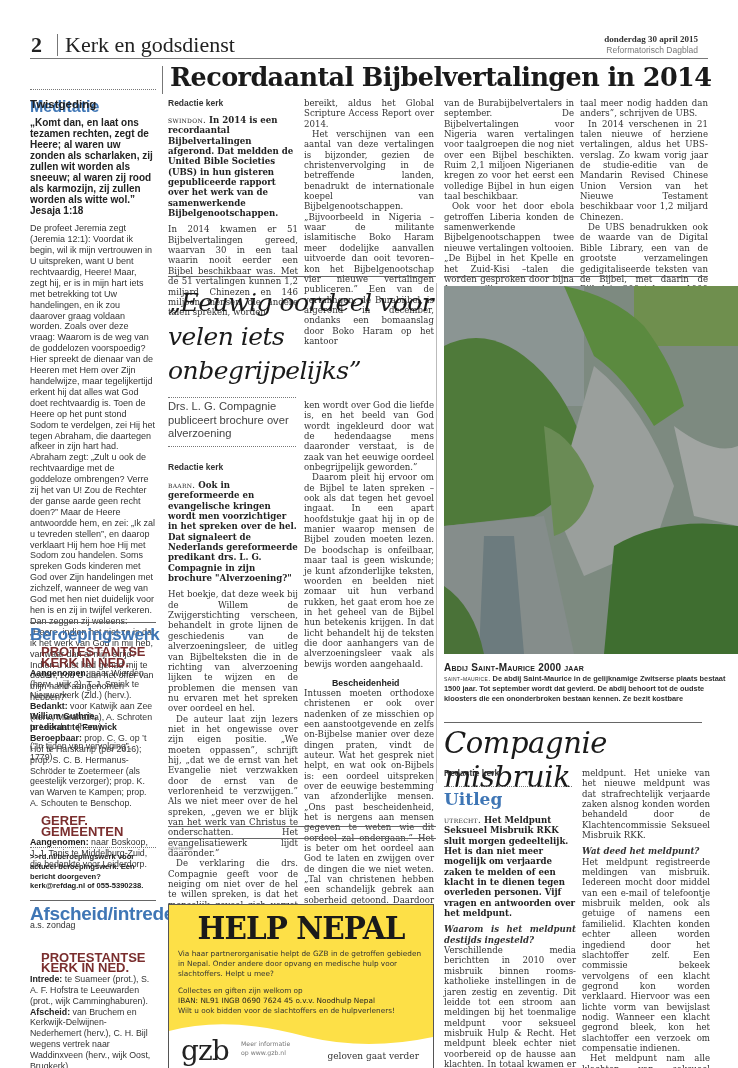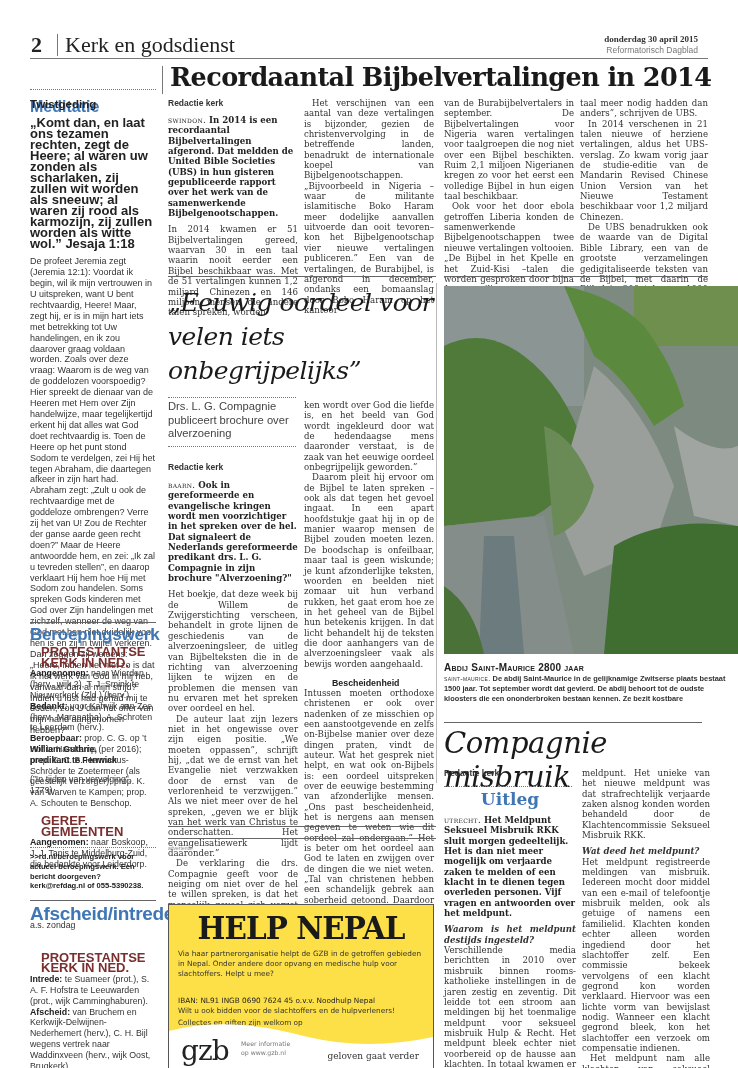--- a/index.html
+++ b/index.html
@@ -75,21 +75,21 @@
 <div class="abs date-line">donderdag 30 april 2015</div>
 <div class="abs paper-name">Reformatorisch Dagblad</div>
 <div class="abs header-rule"></div>
 
 <div class="abs blue-head meditatie-head">Meditatie</div>
 <div class="abs dotted" style="left:30px; top:89px; width:126px;"></div>
 <div class="abs col-divider"></div>
 
 <div class="abs leftcol" style="top:99px;">
   <div style="font-family:'Liberation Sans',sans-serif; font-weight:bold; font-size:11.5px; color:#222; margin-bottom:7px;">Twistgeding</div>
-  <div class="bold" style="font-size:13px; line-height:11px; margin-bottom:7px;">„Komt dan, en laat ons tezamen rechten, zegt de Heere; al waren uw zonden als scharlaken, zij zullen wit worden als sneeuw; al waren zij rood als karmozijn, zij zullen worden als witte wol.” Jesaja 1:18</div>
+  <div class="bold" style="font-size:10px; line-height:11px; margin-bottom:7px;">„Komt dan, en laat ons tezamen rechten, zegt de Heere; al waren uw zonden als scharlaken, zij zullen wit worden als sneeuw; al waren zij rood als karmozijn, zij zullen worden als witte wol.” Jesaja 1:18</div>
   <div style="font-size:9px; line-height:10.9px;">De profeet Jeremia zegt (Jeremia 12:1): Voordat ik begin, wil ik mijn vertrouwen in U uitspreken, want U bent rechtvaardig, Heere! Maar, zegt hij, er is in mijn hart iets met betrekking tot Uw handelingen, en ik zou daarover graag voldaan worden. Zoals over deze vraag: Waarom is de weg van de goddelozen voorspoedig? Hier spreekt de dienaar van de Heeren met Hem over Zijn handelwijze, maar tegelijkertijd erkent hij dat alles wat God doet rechtvaardig is. Toen de Heere op het punt stond Sodom te verdelgen, zei Hij het tegen Abraham, die daartegen afkeer in zijn hart had. Abraham zegt: „Zult u ook de rechtvaardige met de goddeloze ombrengen? Verre zij het van U! Zou de Rechter der ganse aarde geen recht doen?” Maar de Heere antwoordde hem, en zei: „Ik zal u tevreden stellen”, en daarop verklaart Hij hem hoe Hij met Sodom zou handelen. Soms spreken Gods kinderen met God over Zijn handelingen met zichzelf, wanneer de weg van God met hen niet duidelijk voor hen is en zij in twijfel verkeren. Dan zeggen zij weleens: „Heere, indien het niet zo is dat ik het werk van God in mij heb, vanwaar dan al mijn strijd? Indien u lust had gehad mij te doden, zou U dan het offer van mijn hand aangenomen hebben?”</div>
   <div class="bold" style="margin-top:8px; font-size:8.8px;">William Guthrie,</div>
   <div class="bold" style="font-size:8.8px;">predikant te Fenwick</div>
   <div style="margin-top:7px; font-size:8.8px;">(”In tijden van vervolging”, 1779)</div>
 </div>
 
 <div class="abs solid-rule" style="left:30px; top:622px; width:126px;"></div>
 
 <div class="abs leftcol" style="top:630px; font-size:8.8px; line-height:10.8px;">
   <div class="big-blue" style="margin-bottom:6px;">Beroepingswerk</div>
@@ -114,20 +114,21 @@
 </div>
 
 <div class="abs main-headline">Recordaantal Bijbelvertalingen in 2014</div>
 
 <div class="abs" style="left:168px; top:98px; width:130px;">
   <div class="byline" style="margin-bottom:7px;">Redactie kerk</div>
   <div class="leadtext" style="margin-bottom:6px;"><span class="smallcaps">swindon.</span><span> In 2014 is een recordaantal Bijbelvertalingen afgerond. Dat meldden de United Bible Societies (UBS) in hun gisteren gepubliceerde rapport over het werk van de samenwerkende Bijbelgenootschappen.</span></div>
   <div class="bodytext">In 2014 kwamen er 51 Bijbelvertalingen gereed, waarvan 30 in een taal waarin nooit eerder een Bijbel beschikbaar was. Met de 51 vertalingen kunnen 1,2 miljard Chinezen en 146 miljoen mensen die andere talen spreken, worden</div>
 </div>
 <div class="abs" style="left:304px; top:98px; width:130px;">
+  <div class="bodytext">bereikt, aldus het Global Scripture Access Report over 2014.</div>
   <div class="bodytext indent">Het verschijnen van een aantal van deze vertalingen is bijzonder, gezien de christenvervolging in de betreffende landen, benadrukt de internationale koepel van Bijbelgenootschappen. „Bijvoorbeeld in Nigeria –waar de militante islamitische Boko Haram meer dodelijke aanvallen uitvoerde dan ooit tevoren– kon het Bijbelgenootschap vier nieuwe vertalingen publiceren.” Een van de vertalingen, de Burabijbel, is afgerond in december, ondanks een bomaanslag door Boko Haram op het kantoor</div>
 </div>
 <div class="abs" style="left:444px; top:98px; width:130px;">
   <div class="bodytext">van de Burabijbelvertalers in september. De Bijbelvertalingen voor Nigeria waren vertalingen voor taalgroepen die nog niet over een Bijbel beschikten. Ruim 2,1 miljoen Nigerianen kregen zo voor het eerst een volledige Bijbel in hun eigen taal beschikbaar.</div>
   <div class="bodytext indent">Ook voor het door ebola getroffen Liberia konden de samenwerkende Bijbelgenootschappen twee nieuwe vertalingen voltooien. „De Bijbel in het Kpelle en het Zuid-Kisi –talen die worden gesproken door bijna 1 miljoen mensen– arriveerden op een moment dat de mensen Gods Woord in hun eigen</div>
 </div>
 <div class="abs" style="left:580px; top:98px; width:128px;">
   <div class="bodytext">taal meer nodig hadden dan anders”, schrijven de UBS.</div>
   <div class="bodytext indent">In 2014 verschenen in 21 talen nieuwe of herziene vertalingen, aldus het UBS-verslag. Zo kwam vorig jaar de studie-editie van de Mandarin Revised Chinese Union Version van het Nieuwe Testament beschikbaar voor 1,2 miljard Chinezen.</div>
   <div class="bodytext indent">De UBS benadrukken ook de waarde van de Digital Bible Library, een van de grootste verzamelingen gedigitaliseerde teksten van de Bijbel, met daarin de Bijbel in 200 talen en 1000 Bijbelgedeelten in 816 talen.</div>
@@ -169,46 +170,46 @@
     <path d="M120 0 Q170 10 200 40 Q230 80 240 120 L210 140 Q180 90 150 70 Z" fill="#5b8a3f"></path>
     <path d="M150 80 Q200 120 230 200 L210 260 L140 290 L110 220 Z" fill="#9a9f9c"></path>
     <path d="M0 240 L100 230 L130 368 L0 368 Z" fill="#858d8b"></path>
     <path d="M40 250 L70 250 L80 368 L35 368 Z" fill="#6c7b7e"></path>
     <path d="M170 260 Q220 230 294 240 L294 368 L160 368 Z" fill="#3f6e30"></path>
     <path d="M230 140 Q270 170 294 160 L294 240 L250 230 Z" fill="#a1a5a2"></path>
     <path d="M100 140 Q130 150 150 200 Q140 240 110 250 Z" fill="#6a8b55"></path>
     <path d="M0 300 Q30 320 40 368 L0 368 Z" fill="#4a7238"></path>
   </svg>
 </div>
-<div class="abs caption-title">Abdij Saint-Maurice 2800 jaar</div>
+<div class="abs caption-title">Abdij Saint-Maurice 2000 jaar</div>
 <div class="abs caption-text"><span class="smallcaps">saint-maurice.</span><span> De abdij Saint-Maurice in de gelijknamige Zwitserse plaats bestaat 1500 jaar. Tot september wordt dat gevierd. De abdij behoort tot de oudste kloosters die een ononderbroken bestaan kennen. Ze bezit kostbare</span></div>
 <div class="abs rule-right"></div>
 
 <div class="abs meldpunt-head">Compagnie misbruik</div>
 
 <div class="abs" style="left:444px; top:768px; width:132px;">
   <div class="byline" style="margin-bottom:8px;">Redactie kerk</div>
   <div class="dotted" style="width:128px; margin-bottom:2px;"></div>
-  <div class="uitleg" style="margin-bottom:6px;text-align:center;">Uitleg</div>
+  <div class="uitleg" style="margin-bottom:6px;">Uitleg</div>
   <div class="leadtext" style="margin-bottom:6px;"><span class="smallcaps">utrecht.</span><span> Het Meldpunt Seksueel Misbruik RKK sluit morgen gedeeltelijk. Het is dan niet meer mogelijk om verjaarde zaken te melden of een klacht in te dienen tegen overleden personen. Vijf vragen en antwoorden over het meldpunt.</span></div>
   <div class="bodytext italic-sub">Waarom is het meldpunt destijds ingesteld?</div>
   <div class="bodytext">Verschillende media berichtten in 2010 over misbruik binnen rooms-katholieke instellingen in de jaren zestig en zeventig. Dit leidde tot een stroom aan meldingen bij het toenmalige meldpunt voor seksueel misbruik Hulp &amp; Recht. Het meldpunt bleek echter niet voorbereid op de hausse aan klachten. In totaal kwamen er in dat jaar 1850 meldingen binnen. Hulp &amp; Recht werd vervangen door het huidige niet-kerkelijke</div>
 </div>
 <div class="abs" style="left:582px; top:768px; width:128px;">
   <div class="bodytext">meldpunt. Het unieke van het nieuwe meldpunt was dat strafrechtelijk verjaarde zaken alsnog konden worden behandeld door de Klachtencommissie Seksueel Misbruik RKK.</div>
   <div class="bodytext italic-sub" style="margin-top:6px;">Wat deed het meldpunt?</div>
   <div class="bodytext">Het meldpunt registreerde meldingen van misbruik. Iedereen mocht door middel van een e-mail of telefoontje misbruik melden, ook als getuige of namens een familielid. Klachten konden echter alleen worden ingediend door het slachtoffer zelf. Een commissie bekeek vervolgens of een klacht gegrond kon worden verklaard. Hiervoor was een lichte vorm van bewijslast nodig. Wanneer een klacht gegrond bleek, kon het slachtoffer een verzoek om compensatie indienen.</div>
   <div class="bodytext indent">Het meldpunt nam alle klachten van seksueel misbruik aan dat door aangeklaagden (priesters, religieuzen en leken) vallend onder kerkelijk gezag in Nederland is begaan. Zaken die in Nederland</div>
 </div>
 
 <div class="abs adv-label">advertentie</div>
 <div class="abs ad-box">
   <div class="ad-title">HELP NEPAL</div>
   <div class="ad-text" style="top:44px;">Via haar partnerorganisatie helpt de GZB in de getroffen gebieden in Nepal. Onder andere door opvang en medische hulp voor slachtoffers. Helpt u mee?</div>
-  <div class="ad-text" style="top:81px;margin-top:32px;">Collectes en giften zijn welkom op</div>
+  <div class="ad-text" style="top:81px;">Collectes en giften zijn welkom op</div>
   <div class="ad-text" style="top:91px; font-weight:normal; color:#222;">IBAN: NL91 INGB 0690 7624 45 o.v.v. Noodhulp Nepal</div>
   <div class="ad-text" style="top:101px;">Wilt u ook bidden voor de slachtoffers en de hulpverleners!</div>
   <svg class="ad-wave" viewBox="0 0 266 56" preserveAspectRatio="none">
     <path d="M0 14 Q60 -2 140 20 Q200 34 266 20 L266 56 L0 56 Z" fill="#ffffff"></path>
   </svg>
   <div class="gzb-logo">gzb</div>
   <div class="ad-more">
     <div>Meer informatie</div>
     <div>op www.gzb.nl</div>
   </div>

